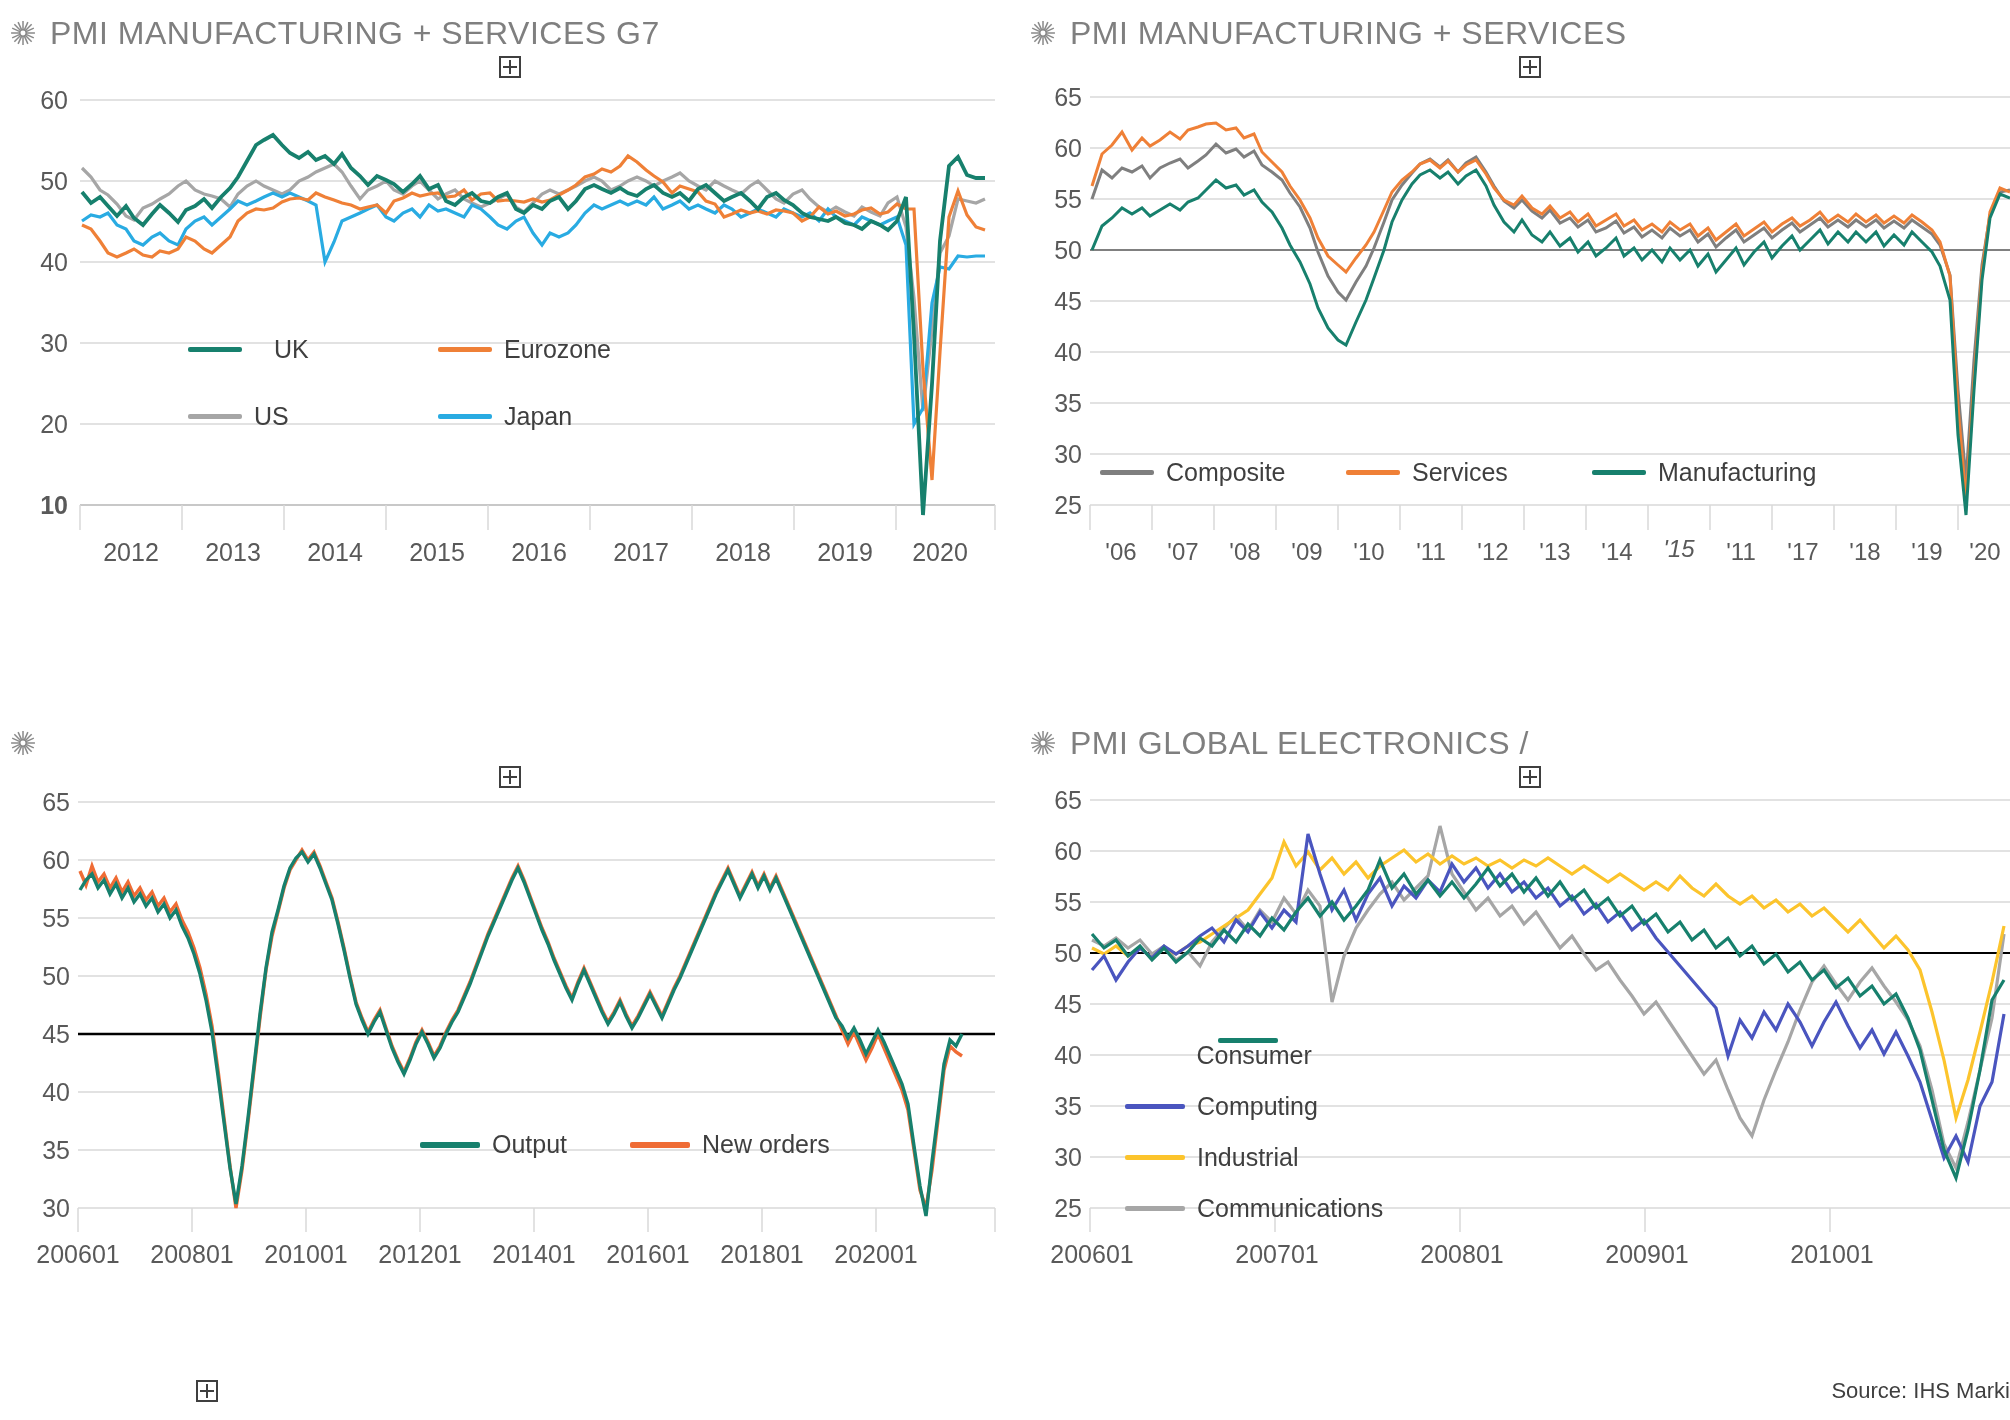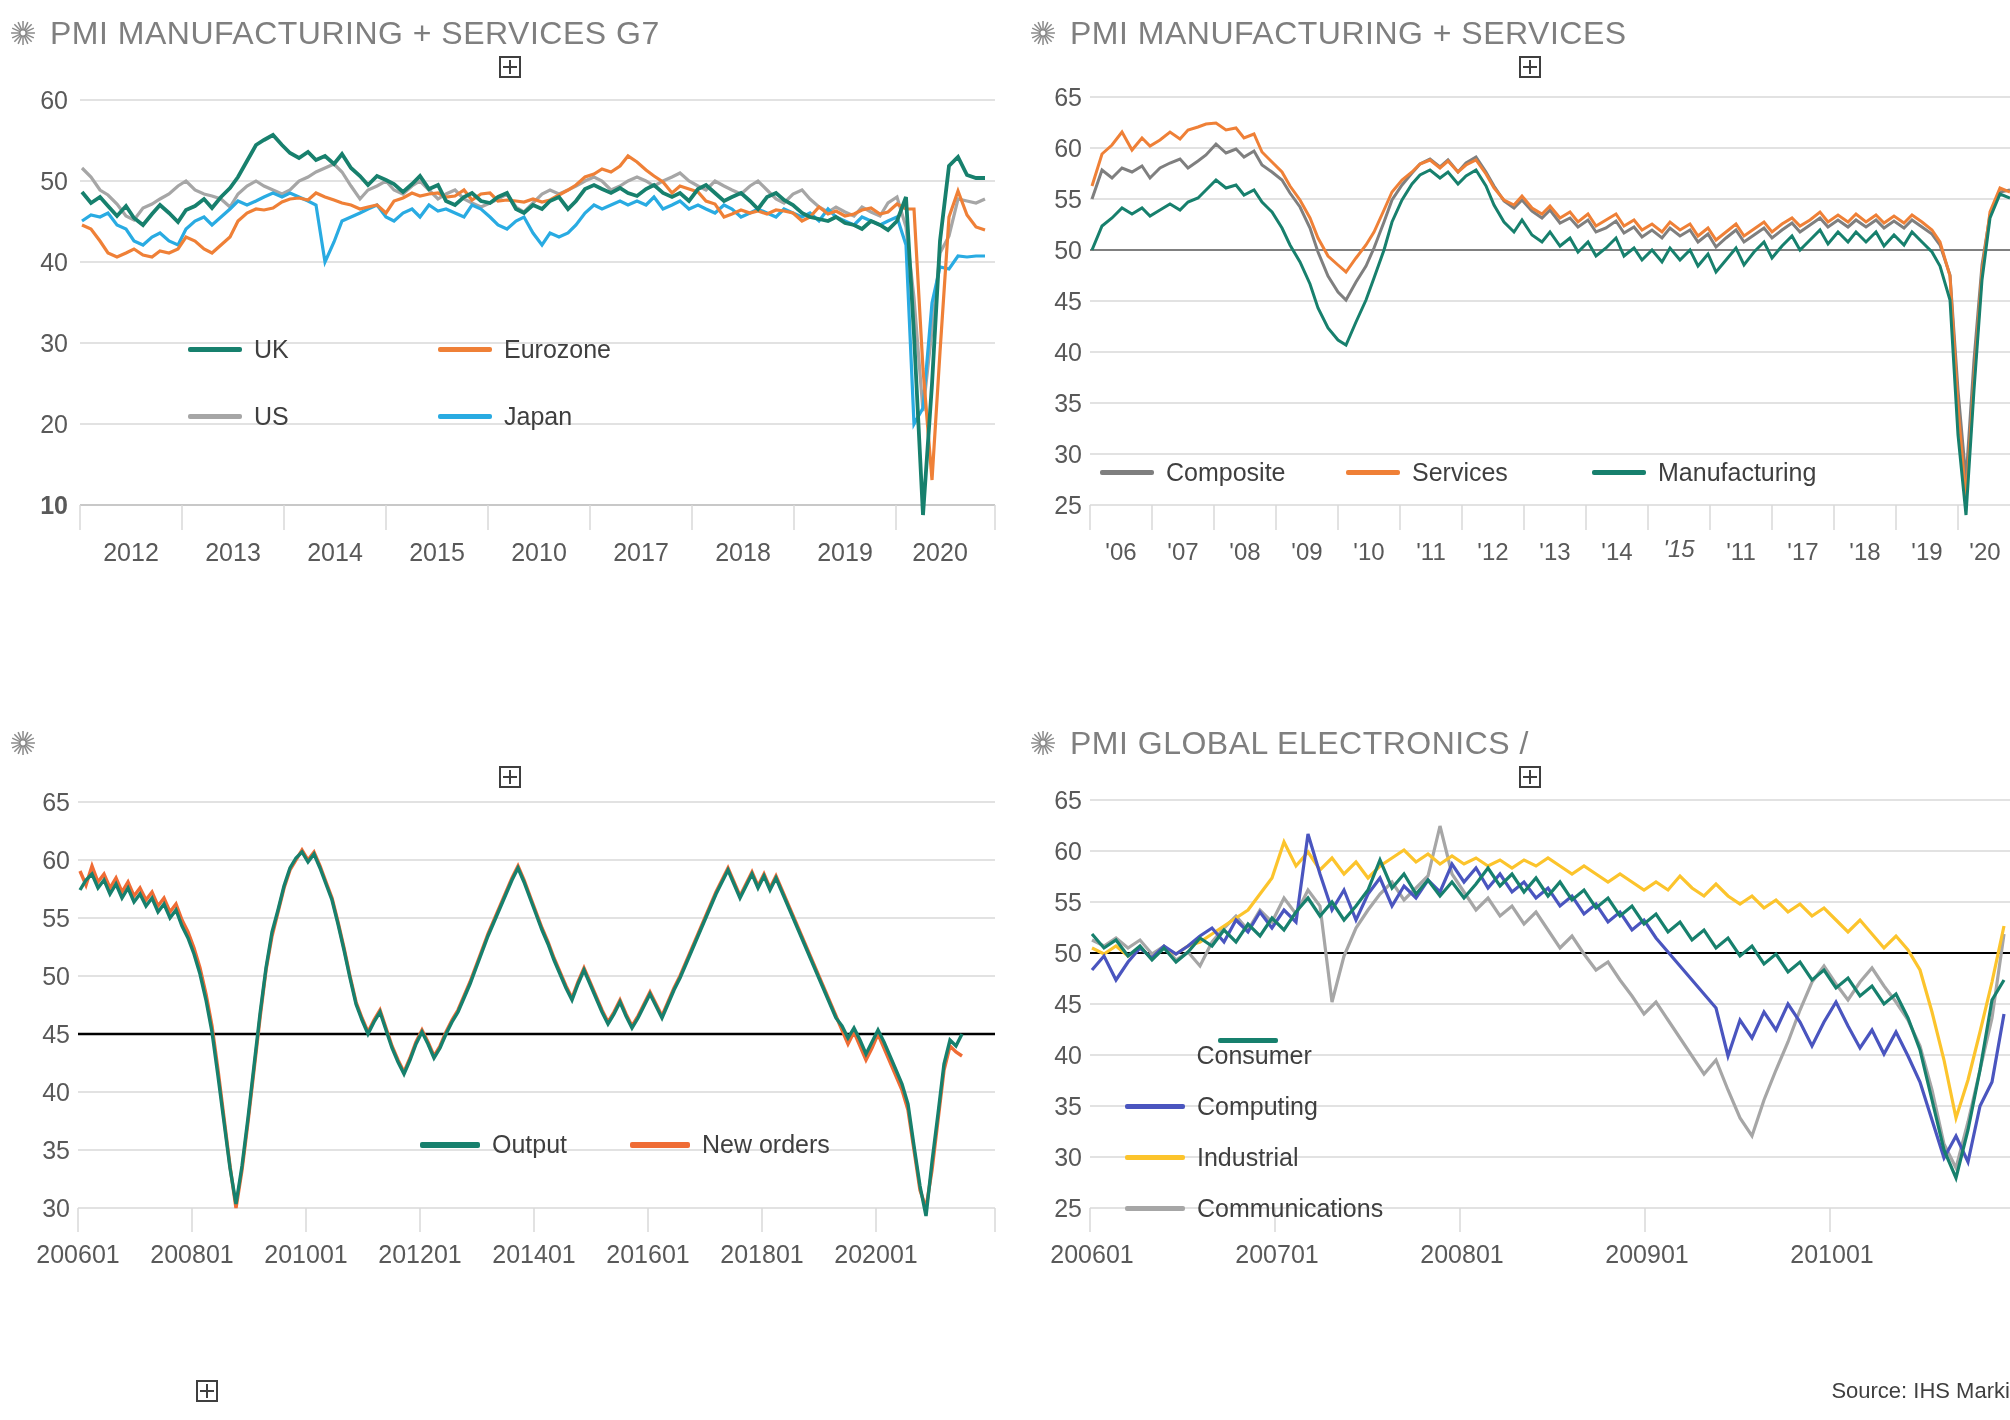--- a/index.html
+++ b/index.html
@@ -91,29 +91,29 @@
       <div class="ylab" style="left:0;top:121px;width:58px;">50</div>
       <div class="ylab" style="left:0;top:202px;width:58px;">40</div>
       <div class="ylab" style="left:0;top:283px;width:58px;">30</div>
       <div class="ylab" style="left:0;top:364px;width:58px;">20</div>
       <div class="ylab" style="left:0;top:445px;width:58px;font-weight:bold;">10</div>
 
       <div class="xlab" style="left:121px;top:478px;">2012</div>
       <div class="xlab" style="left:223px;top:478px;">2013</div>
       <div class="xlab" style="left:325px;top:478px;">2014</div>
       <div class="xlab" style="left:427px;top:478px;">2015</div>
-      <div class="xlab" style="left:529px;top:478px;">2010</div>
+      <div class="xlab" style="left:529px;top:478px;">2016</div>
       <div class="xlab" style="left:631px;top:478px;">2017</div>
       <div class="xlab" style="left:733px;top:478px;">2018</div>
       <div class="xlab" style="left:835px;top:478px;">2019</div>
       <div class="xlab" style="left:930px;top:478px;">2020</div>
 
       <div class="legend" style="left:178px;top:275px;">
         <div class="legend-row" style="margin-bottom:38px;">
-          <div class="legend-item" style="width:250px;">
+          <div class="legend-item" style="width:250px;gap:20px;">
             <span class="legend-line" style="width:54px;background:#17806d;"></span>
             <span>UK</span>
           </div>
           <div class="legend-item">
             <span class="legend-line" style="width:54px;background:#ef8037;"></span>
             <span>Eurozone</span>
           </div>
         </div>
         <div class="legend-row">
           <div class="legend-item" style="width:250px;">

